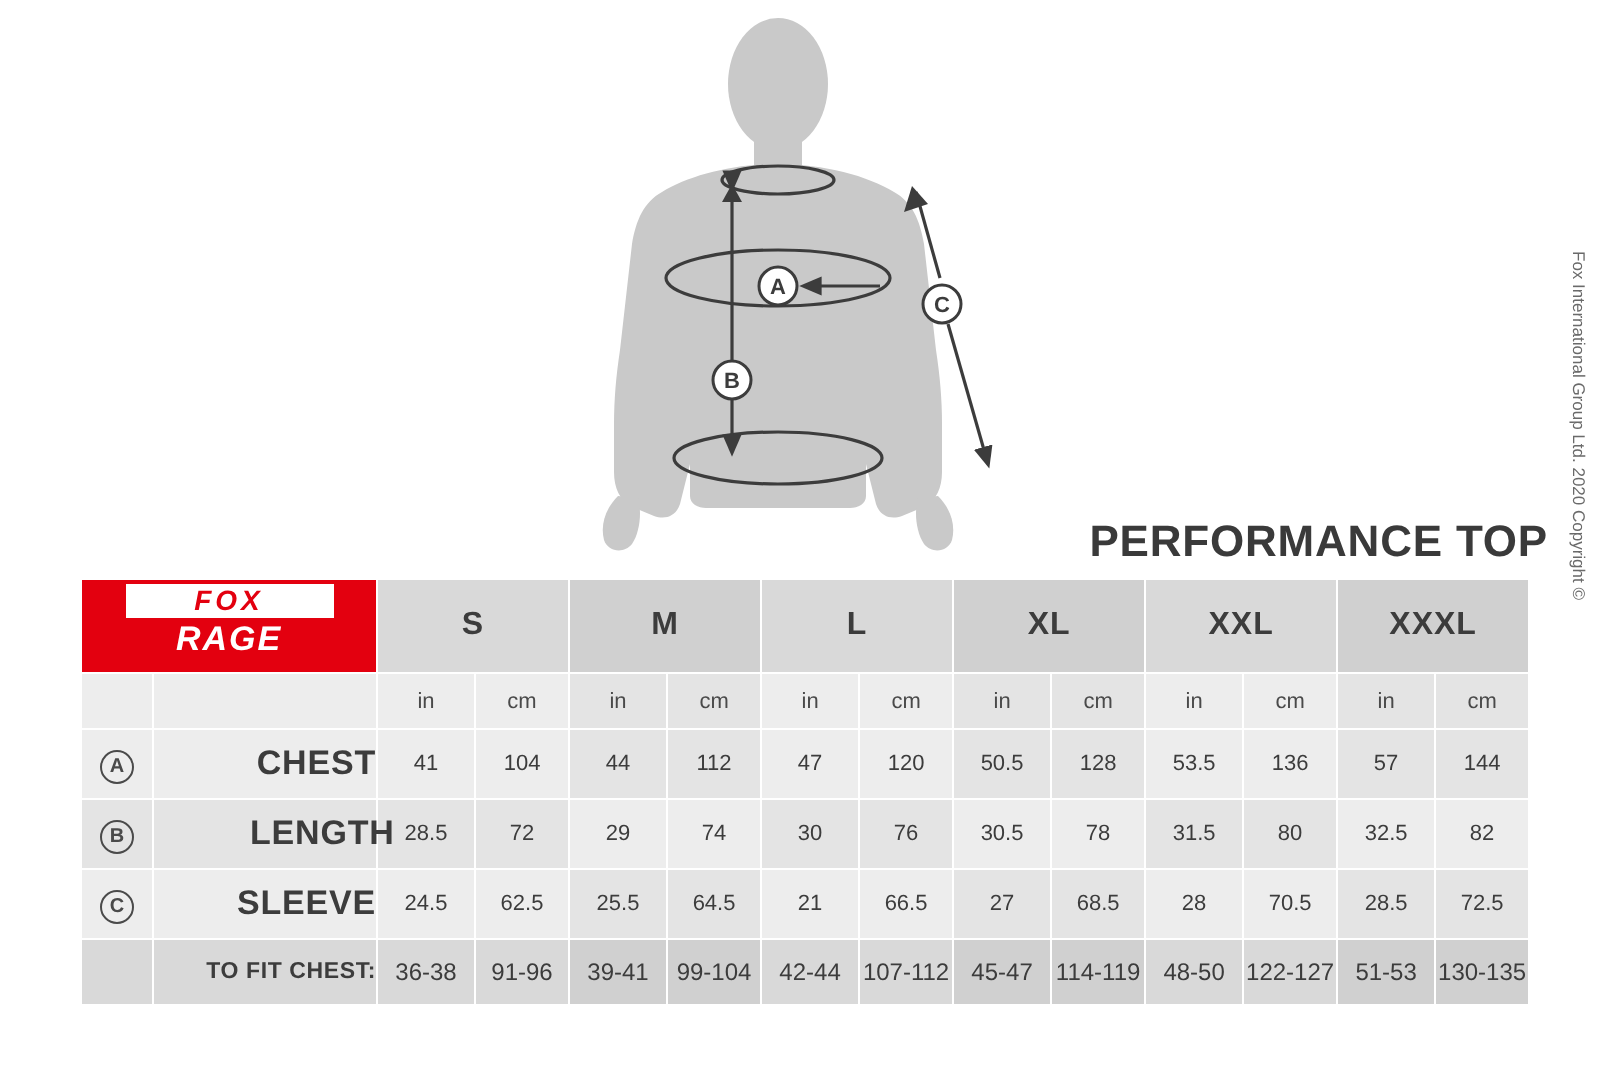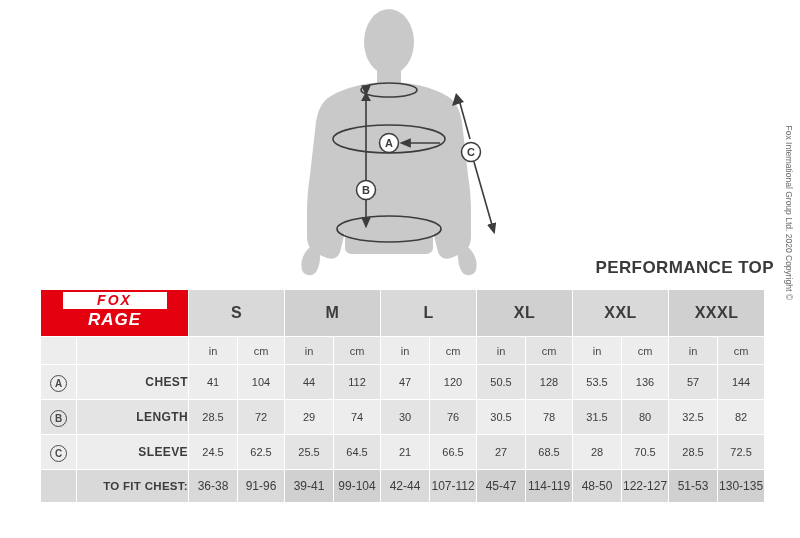--- a/index.html
+++ b/index.html
@@ -22,21 +22,21 @@
     left: 0; top: 0;
     width: 800px; height: 283px;
   }
   #illustration svg { display: block; }
 
   
   #title {
     position: absolute;
     right: 26px;
     top: 258px;
-    font-size: 17px;
+    font-size: 22px;
     font-weight: bold;
     letter-spacing: 0.4px;
     color: #3a3a3a;
     text-align: right;
   }
 
   
   #table-wrap {
     position: absolute;
     left: 40px;
@@ -133,21 +133,21 @@
     font-weight: bold;
     line-height: 15px;
     color: #4a4a4a;
     text-align: center;
   }
   .label-cell {
     background: #ededed;
     width: 112px;
     text-align: right;
     padding-right: 12px;
-    font-size: 12px;
+    font-size: 17px;
     font-weight: bold;
     color: #3c3c3c;
     letter-spacing: 0.4px;
     vertical-align: middle;
   }
   .label-cell.dark { background: #e4e4e4; padding-left: 48px; }
 
   .data-row td { height: 35px; }
   .val {
     background: #ededed;

